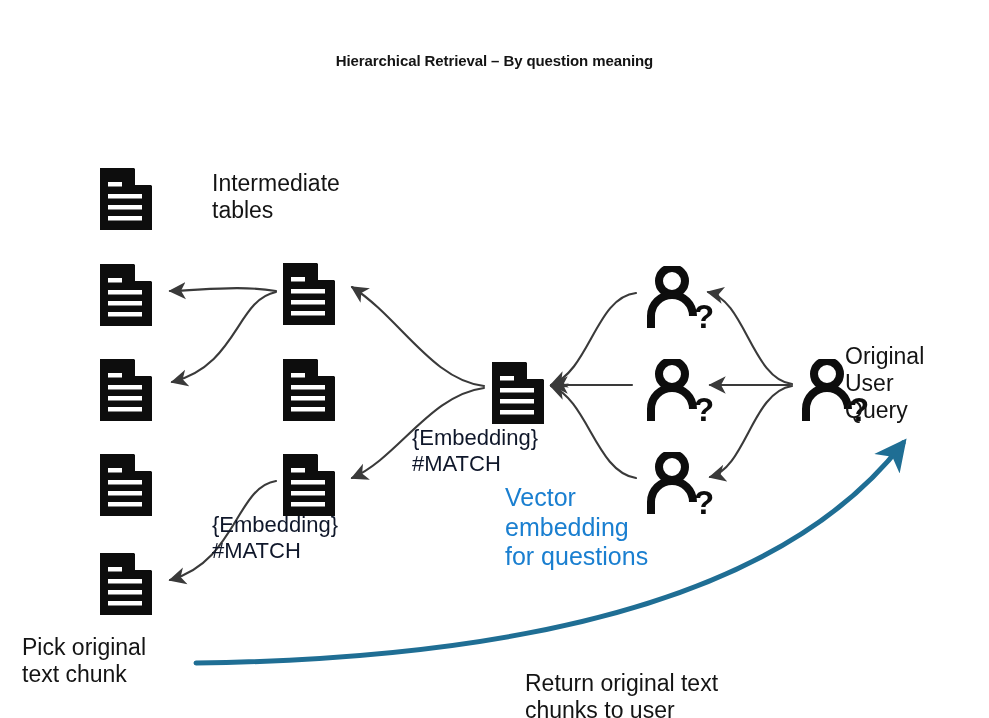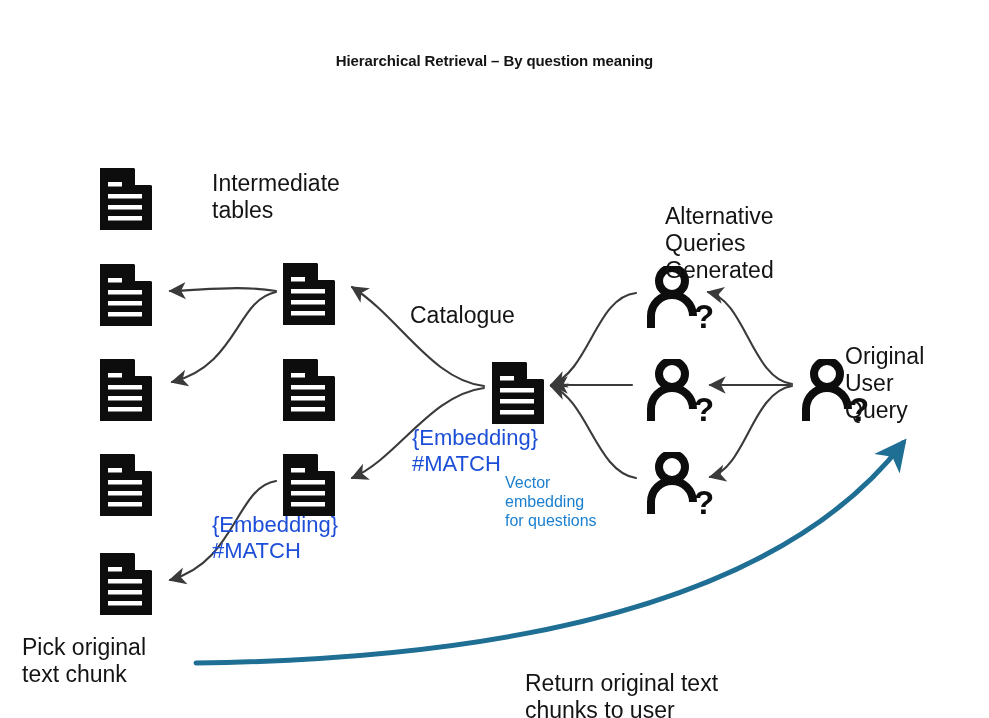--- a/index.html
+++ b/index.html
@@ -36,26 +36,27 @@
     letter-spacing: -0.1px;
     line-height: 1.26;
     text-align: center;
   }
   .plain {
     font-size: 23px;
     color: #141414;
   }
   .mono-ish {
     font-size: 22px;
-    color: #1d4ed8;
+    color: #0f172a;
   }
   .blue {
-    font-size: 16px;
+    font-size: 25px;
     color: #1a7fd0;
     font-weight: 400;
+    margin-top: 9px;
   }
   .doc {
     position: absolute;
     width: 56px;
     height: 66px;
   }
   .person {
     position: absolute;
     width: 72px;
     height: 70px;
@@ -201,31 +202,27 @@
   <svg class="person" style="left:800px; top:359px;" viewBox="0 0 72 70">
     <circle cx="27" cy="15" r="13" fill="none" stroke="#0d0d0d" stroke-width="8"></circle>
     <path d="M6,62 L6,50 A21,21 0 0,1 48,50" fill="none" stroke="#0d0d0d" stroke-width="8" stroke-linecap="butt"></path>
     <text x="49" y="62" font-family="'Liberation Sans', sans-serif" font-size="33" font-weight="bold" fill="#0d0d0d">?</text>
   </svg>
 
 
   <div class="lbl plain" style="left:212px; top:170px; width:215px;">Intermediate
 tables</div>
 
-  <div class="lbl plain" style="left:410px; top:302px; width:215px;">Catalogue</div>
 
   <div class="lbl mono-ish" style="left:412px; top:425px; width:215px;">{Embedding}
 #MATCH</div>
 
   <div class="lbl mono-ish" style="left:212px; top:512px; width:215px;">{Embedding}
 #MATCH</div>
 
-  <div class="lbl plain" style="left:665px; top:203px; width:190px;">Alternative
-Queries
-Generated</div>
 
   <div class="lbl plain" style="left:845px; top:343px; width:140px;">Original
 User
 Query</div>
 
   <div class="lbl blue" style="left:505px; top:474px; width:180px;">Vector
 embedding
 for questions</div>
 
 

